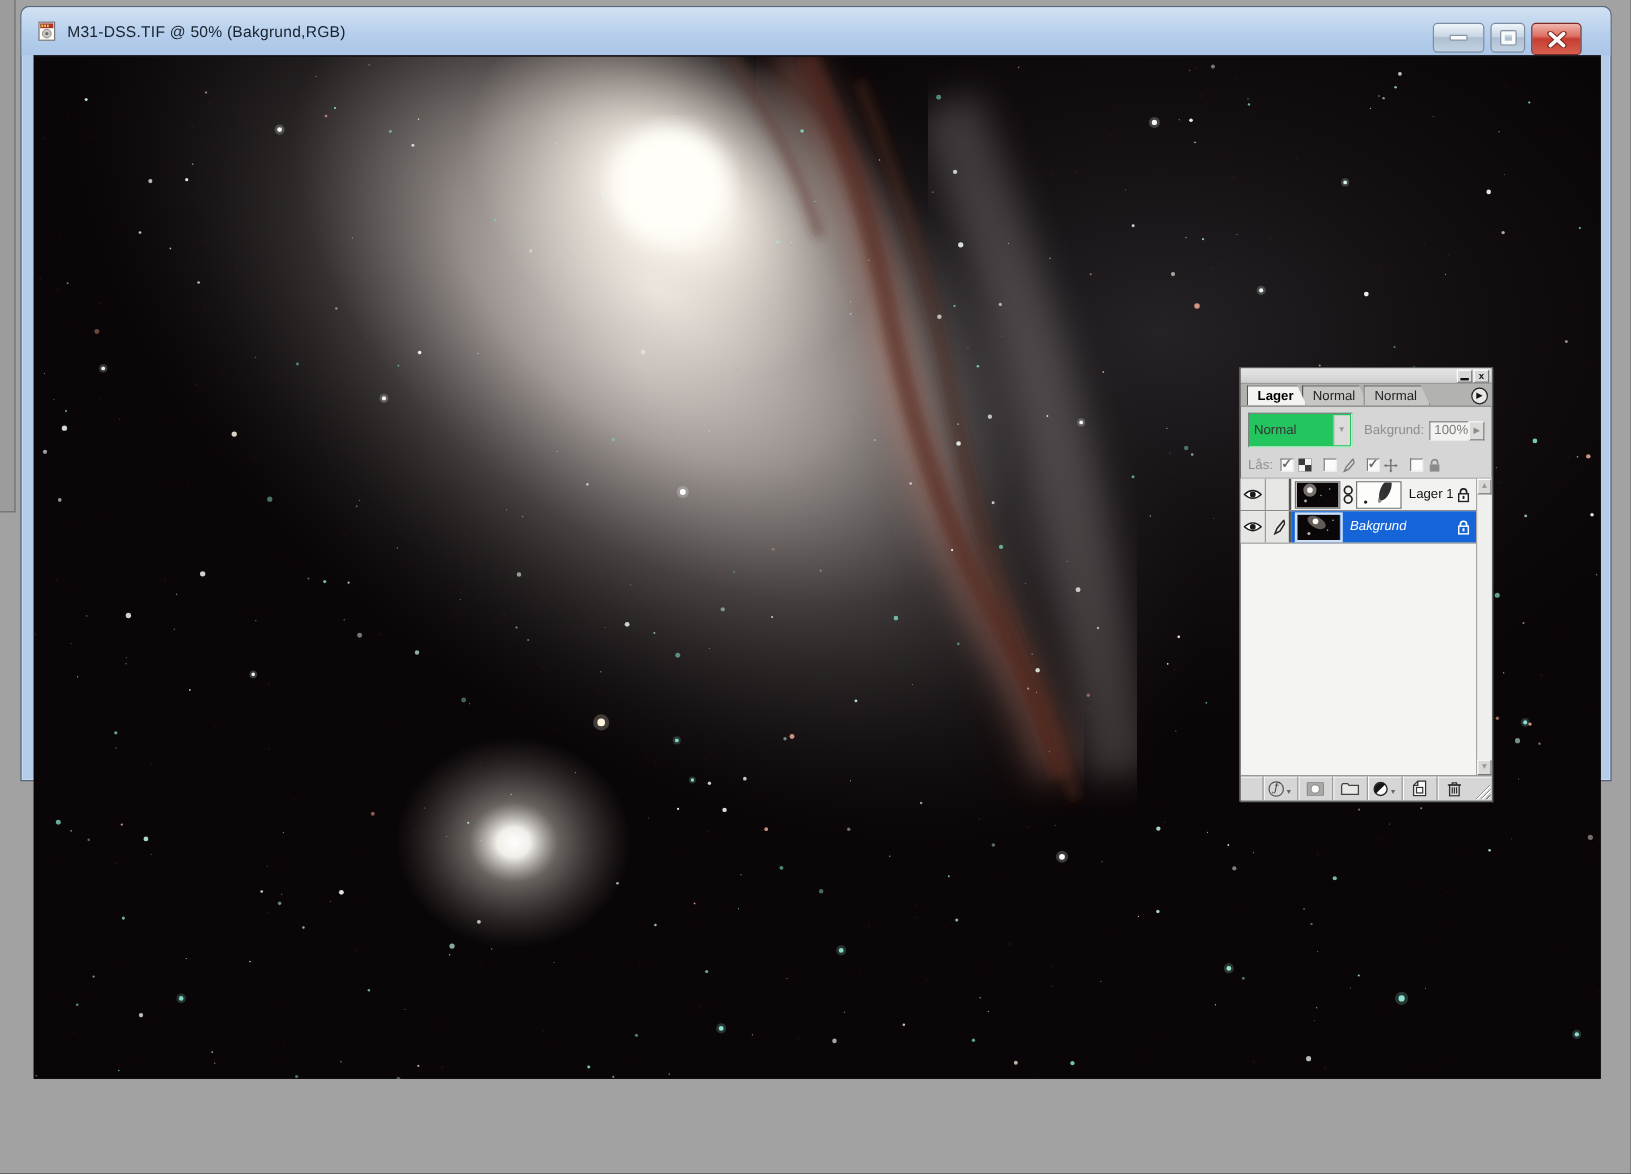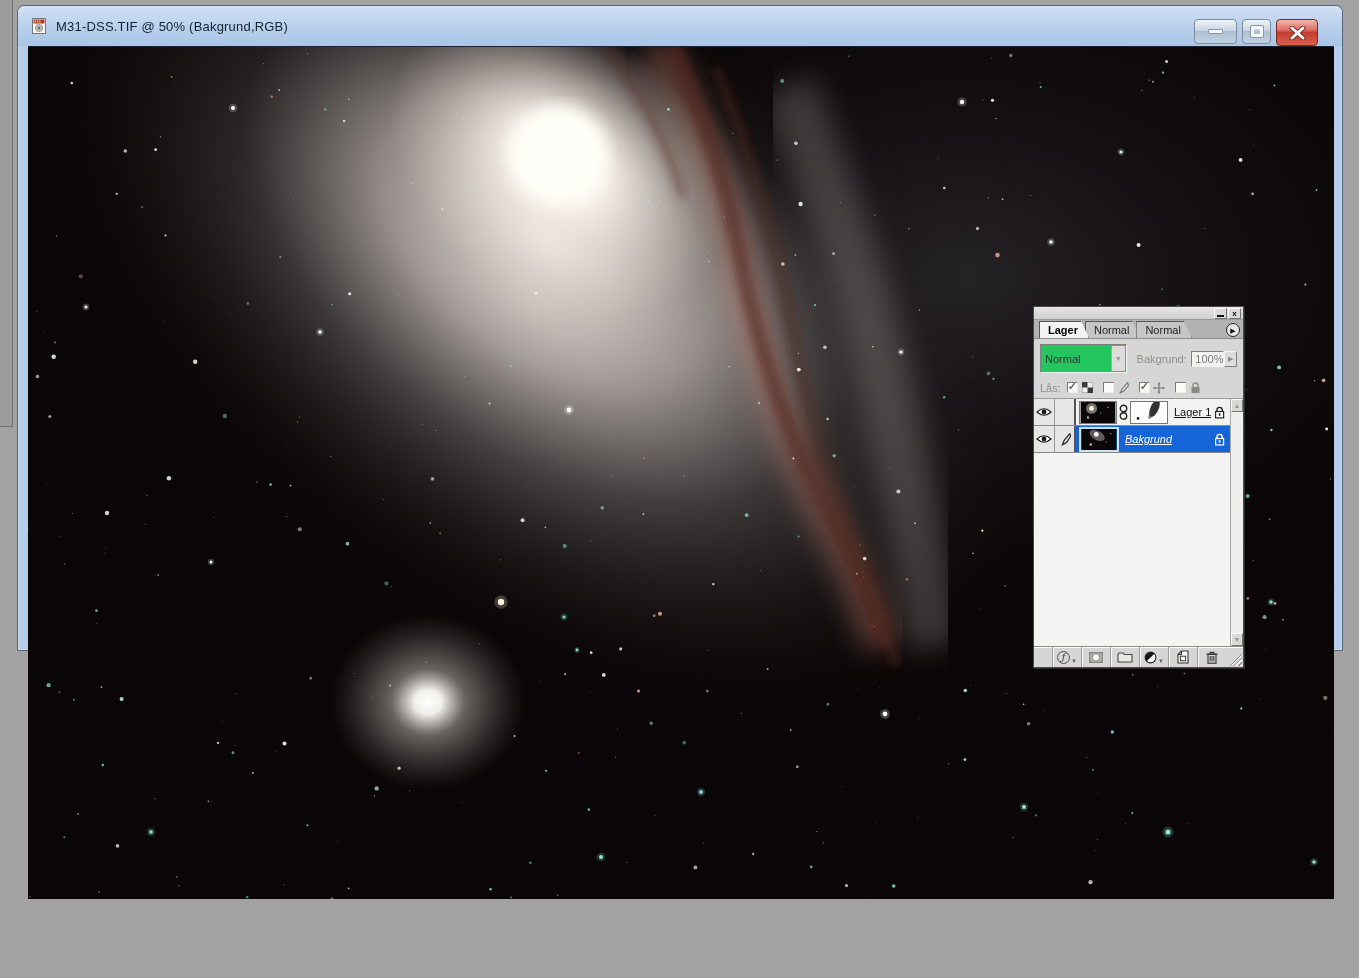--- a/index.html
+++ b/index.html
@@ -87,21 +87,21 @@
   .layer-row { display:flex; height:27px; border-bottom:1px solid #8a8a8a; background:#f2f2f0; align-items:stretch; }
   .cell { width:21px; flex:0 0 auto; background:#e6e6e4; border-right:1px solid #9a9a9a;
     display:flex; align-items:center; justify-content:center; }
   .cell.second { border-right:2px solid #555; }
   .row-content { flex:1; display:flex; align-items:center; padding:0 3px; min-width:0; }
   .layer-row.selected .row-content { background:#1565d8; }
   .thumb { width:38px; height:23px; flex:0 0 auto; border:1px solid #777; }
   .layer-row.selected .thumb { border:2px solid #cfe0f6; width:40px; height:25px; }
   .chain { margin:0 2px; flex:0 0 auto; }
   .mask-thumb { width:38px; height:23px; flex:0 0 auto; border:1px solid #777; background:#fff; }
-  .layer-name { margin-left:6px; color:#111; white-space:nowrap; overflow:hidden;text-decoration:underline; }
+  .layer-name { margin-left:6px; color:#111; white-space:nowrap; overflow:hidden; }
   .layer-row.selected .layer-name { color:#fff; font-style:italic; }
   .row-lock { margin-left:auto; margin-right:2px; flex:0 0 auto; }
 
   #list-scrollbar { position:absolute; right:0; top:0; bottom:0; width:13px;
     background:#efefed; border-left:1px solid #a8a8a8; }
   .scroll-btn { position:absolute; left:0; width:12px; height:13px; background:#d9d9d7;
     border:1px solid; border-color:#fbfbfb #787878 #787878 #fbfbfb;
     color:#9a9a98; font-size:7px; display:flex; align-items:center; justify-content:center; }
   #scroll-up { top:0; } #scroll-down { bottom:0; }
 

